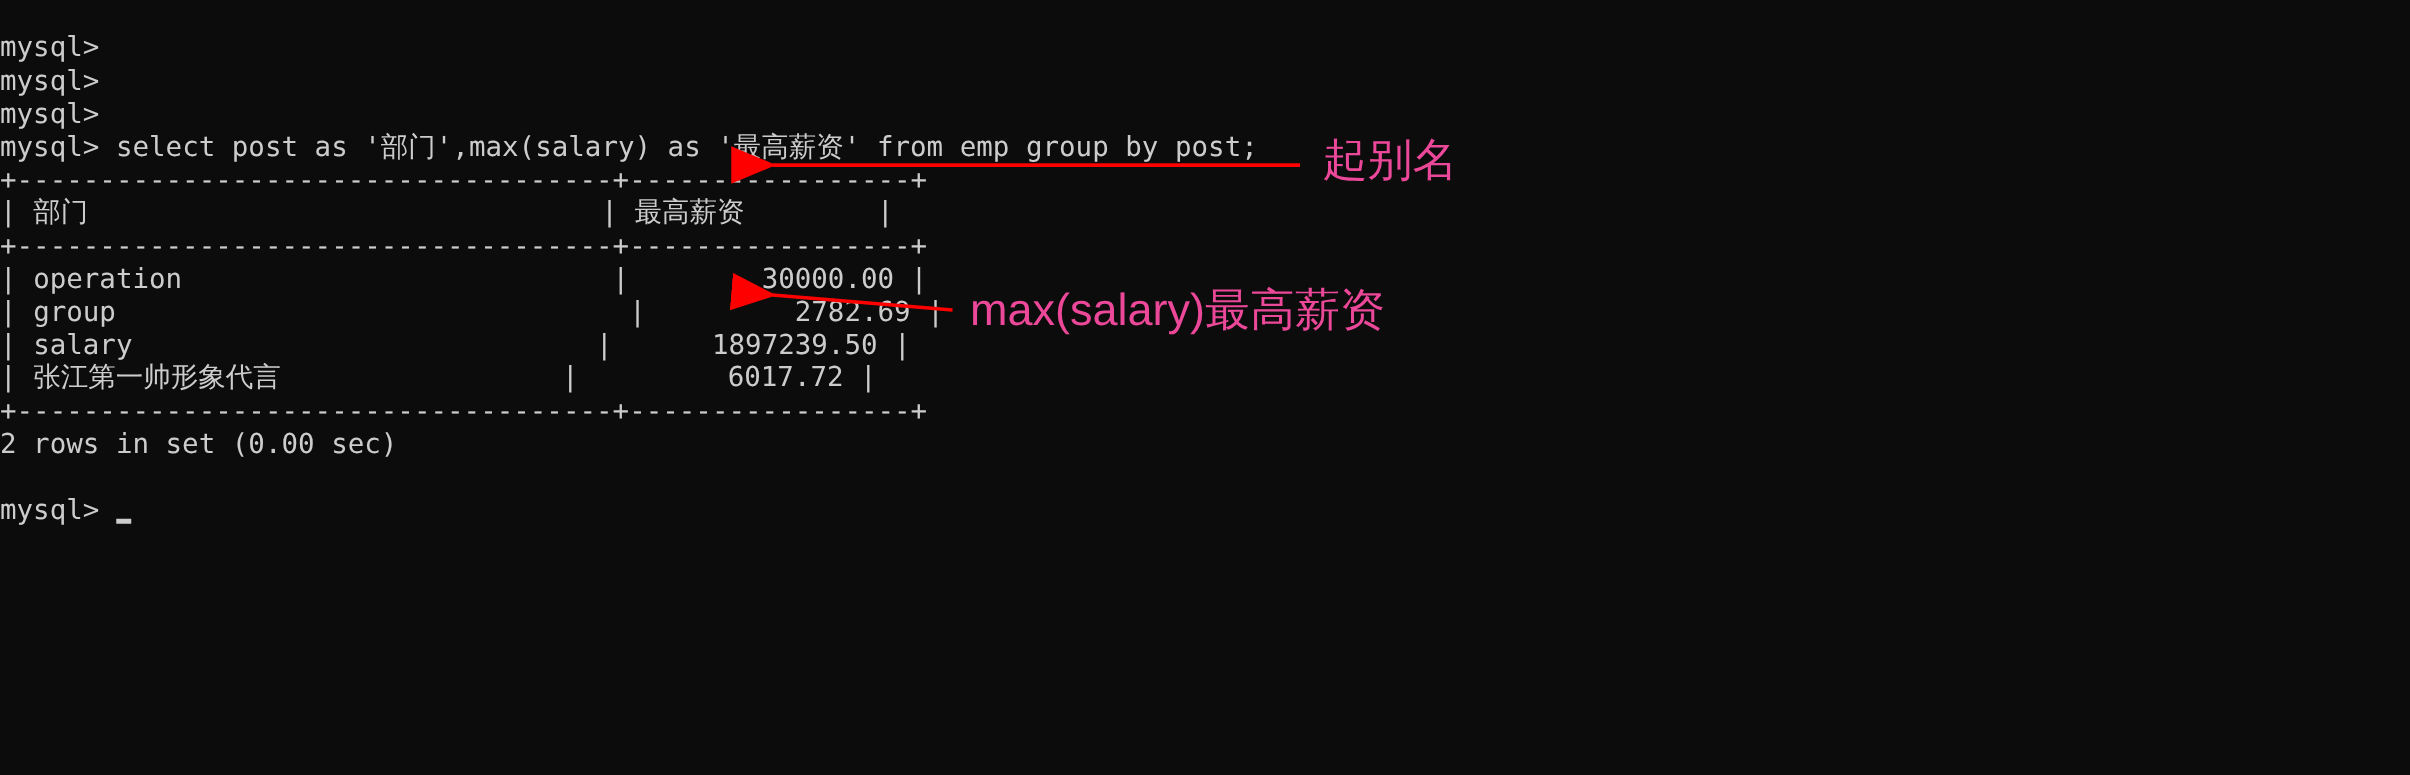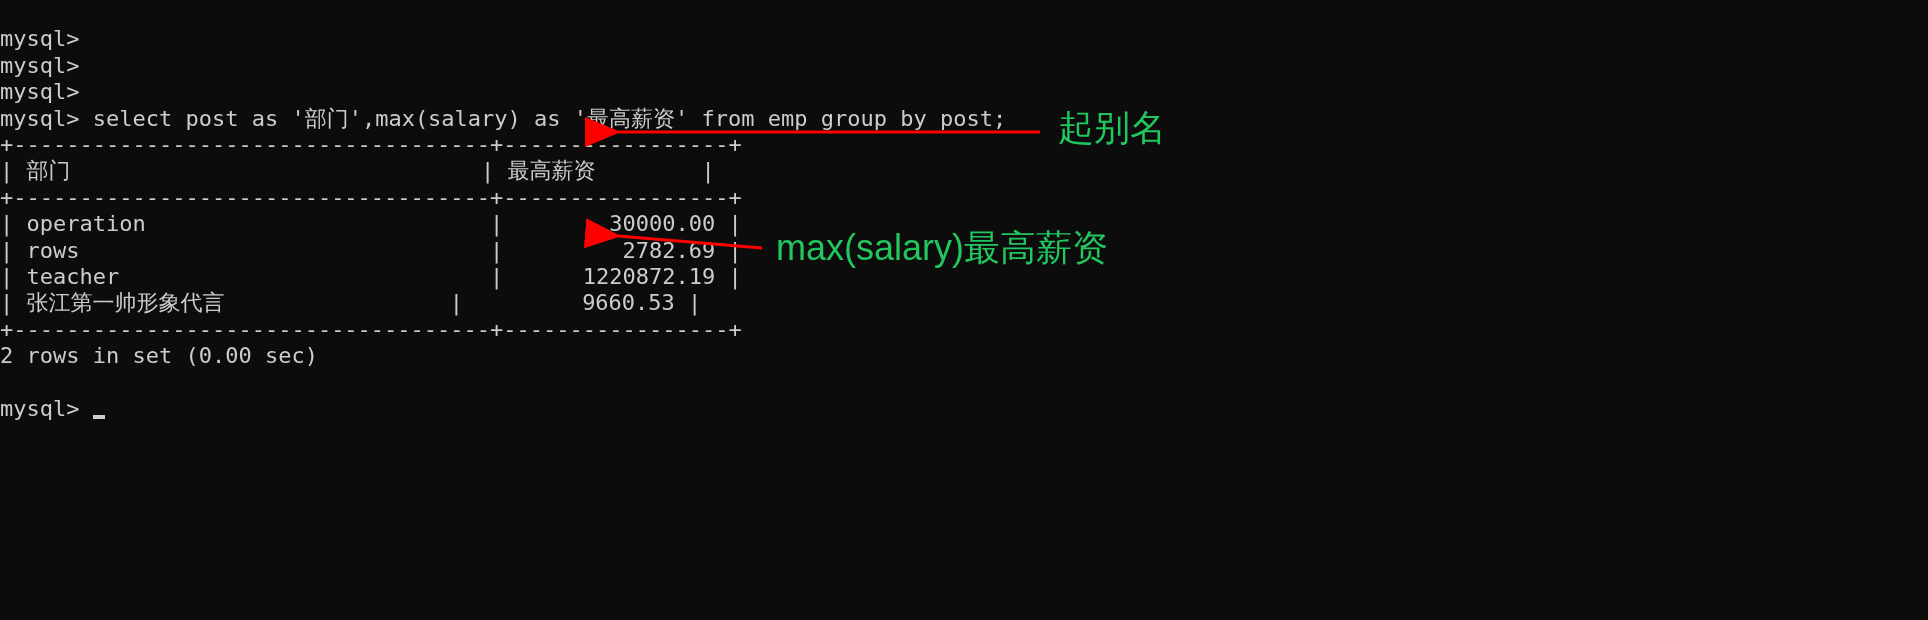--- a/index.html
+++ b/index.html
@@ -16,21 +16,21 @@
       position: relative;
     }
     .terminal {
       white-space: pre;
       position: relative;
     }
     .prompt-line { white-space: pre; }
     .table-border { color: #cccccc; }
     .annotation {
       position: absolute;
-      color: #22c55e;
+      color: #ec4899;
       font-family: 'Microsoft YaHei', 'SimHei', sans-serif;
       font-size: 36px;
       font-weight: normal;
     }
     .annotation-1 { top: 106px; left: 1058px; }
     .annotation-2 { top: 226px; left: 776px; }
     .cursor {
       display: inline-block;
       width: 12px;
       height: 4px;
@@ -52,23 +52,23 @@
 
 <div class="terminal">
 <span class="prompt-line">mysql&gt;</span>
 <span class="prompt-line">mysql&gt;</span>
 <span class="prompt-line">mysql&gt;</span>
 <span class="prompt-line"><span>mysql&gt;</span><span> select post as '部门',max(salary) as '最高薪资' from emp group by post;</span></span>
 <span class="table-border">+------------------------------------+-----------------+</span>
 <span>| <span>部门</span>                               | <span>最高薪资</span>        |</span>
 <span class="table-border">+------------------------------------+-----------------+</span>
 <span>| <span>operation</span>                          |        <span>30000.00</span> |</span>
-<span>| <span>rows</span>                               |         <span>2782.69</span> |</span>
-<span>| <span>teacher</span>                            |      <span>1220872.19</span> |</span>
-<span>| <span>张江第一帅形象代言</span>                 |         <span>9660.53</span> |</span>
+<span>| <span>group</span>                               |         <span>2782.69</span> |</span>
+<span>| <span>salary</span>                            |      <span>1897239.50</span> |</span>
+<span>| <span>张江第一帅形象代言</span>                 |         <span>6017.72</span> |</span>
 <span class="table-border">+------------------------------------+-----------------+</span>
 <span>2 rows in set (0.00 sec)</span>
 
 <span><span>mysql&gt;</span> <span class="cursor"></span></span>
 </div>
 
 <svg class="svg-overlay">
   <defs>
     <marker id="arrowhead" markerWidth="12" markerHeight="10" refX="1" refY="5" orient="auto">
       <polygon points="12 0, 0 5, 12 10" fill="#ff0000"></polygon>

